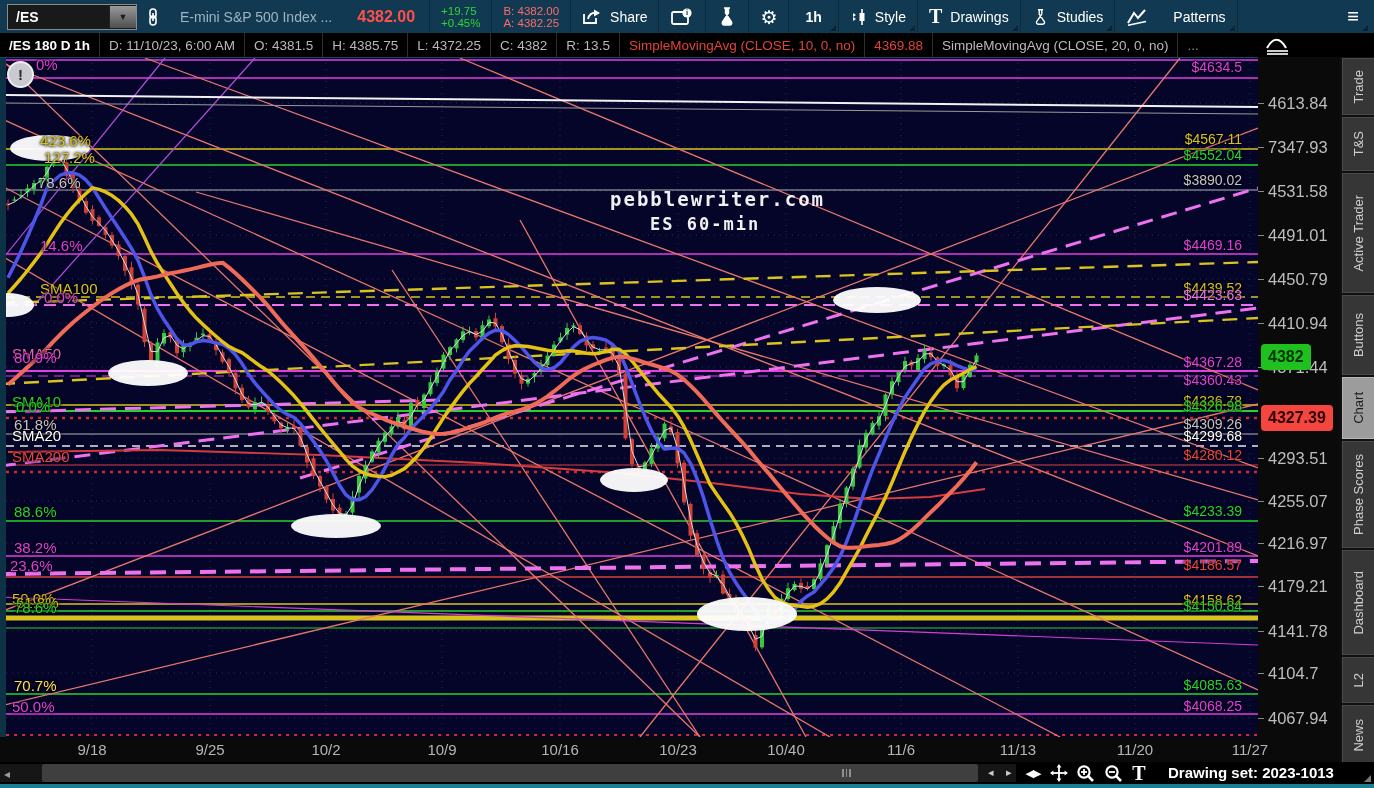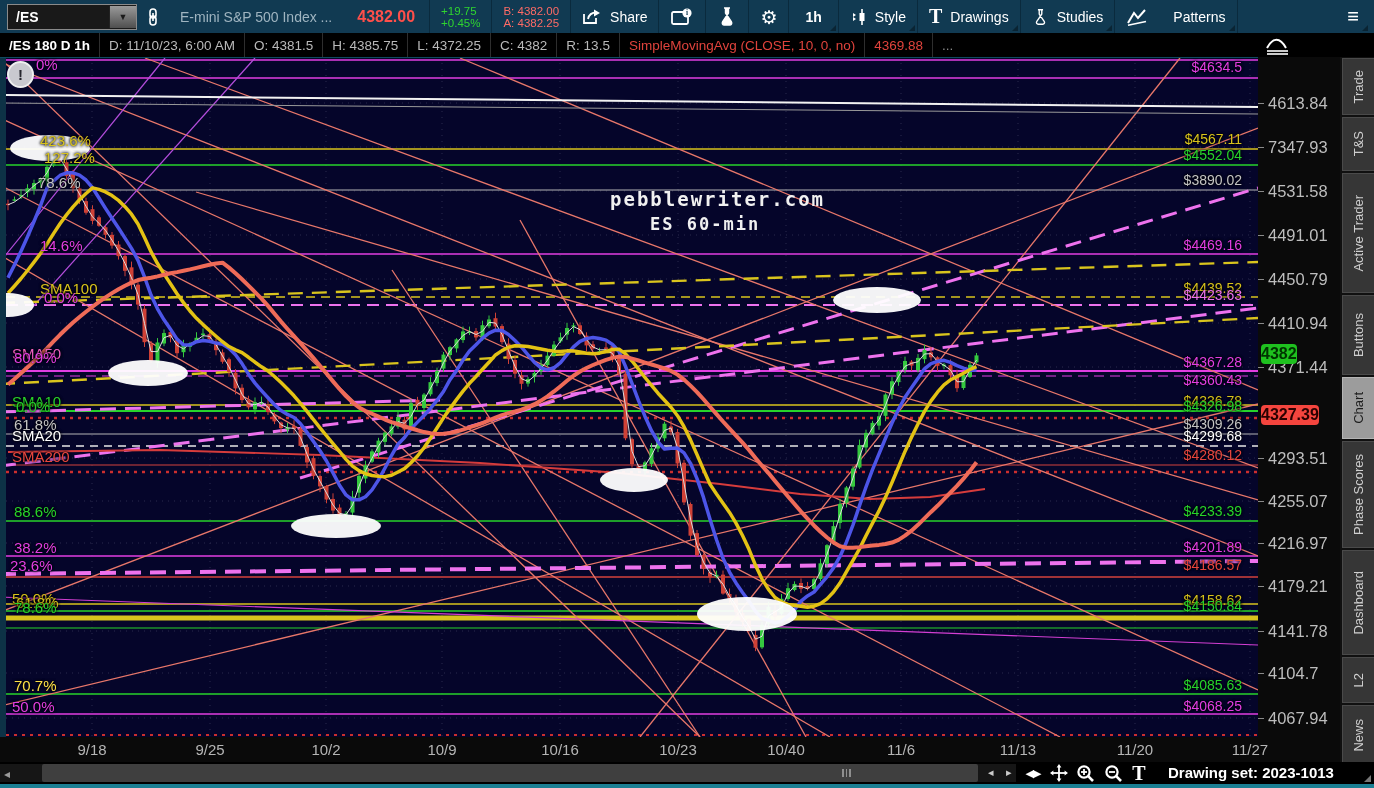--- a/index.html
+++ b/index.html
@@ -43,22 +43,22 @@
               background:#c9c9cf;border:2px solid #efefef;color:#26262e;font-weight:bold;font-size:15px;
               display:flex;align-items:center;justify-content:center;}
   #wm1{position:absolute;left:610px;top:188px;color:#f0f0f0;font-family:"DejaVu Sans Mono",monospace;
        font-weight:bold;font-size:19px;letter-spacing:2px;}
   #wm2{position:absolute;left:650px;top:214px;color:#f0f0f0;font-family:"DejaVu Sans Mono",monospace;
        font-weight:bold;font-size:17px;letter-spacing:2px;}
   
   #axis{position:absolute;left:1258px;top:57px;width:82px;height:705px;background:#0a0a0a;}
   .tick{position:absolute;left:10px;color:#bdbdbd;font-size:16.5px;white-space:nowrap;}
   .tickdash{position:absolute;left:0;width:6px;height:1px;background:#8a8a8a;}
-  .pxbadge{position:absolute;left:3px;height:20px;border-radius:4px;display:flex;align-items:center;
-           justify-content:center;font-size:16px;font-weight:bold;padding:0 0;}
+  .pxbadge{position:absolute;left:3px;height:26px;border-radius:4px;display:flex;align-items:center;
+           justify-content:center;font-size:16px;font-weight:bold;padding:0 7px;}
   #curveicon{position:absolute;left:1264px;top:36px;}
   
   #sidetabs{position:absolute;left:1340px;top:57px;width:34px;height:727px;background:#101010;}
   .vtab{position:absolute;left:2px;width:31px;background:#363636;border:1px solid #4a4a4a;
         color:#cfcfcf;font-size:13px;display:flex;align-items:center;justify-content:center;cursor:pointer;}
   .vtab span{writing-mode:vertical-rl;transform:rotate(180deg);white-space:nowrap;}
   .vtab.active{background:#9c9c9c;color:#1c1c1c;border-color:#b5b5b5;}
   
   #xaxis{position:absolute;left:0;top:737px;width:1258px;height:25px;background:#0a0a0a;}
   .xdate{position:absolute;top:4px;color:#b5b5b5;font-size:15px;transform:translateX(-50%);}
@@ -182,20 +182,21 @@
 <div id="chartheader">
   <div class="hseg hsym">/ES 180 D 1h</div>
   <div class="hseg">D: 11/10/23, 6:00 AM</div>
   <div class="hseg">O: 4381.5</div>
   <div class="hseg">H: 4385.75</div>
   <div class="hseg">L: 4372.25</div>
   <div class="hseg">C: 4382</div>
   <div class="hseg">R: 13.5</div>
   <div class="hseg hred">SimpleMovingAvg (CLOSE, 10, 0, no)</div>
   <div class="hseg hred">4369.88</div>
+  <div class="hseg">SimpleMovingAvg (CLOSE, 20, 0, no)</div>
   <div class="hseg hell">...</div>
 </div>
 <div id="curveicon">
   <svg width="28" height="19" viewBox="0 0 28 19">
         <path d="M3 12 C9 1 16 1 22 12" fill="none" stroke="#fff" stroke-width="2"></path>
         <line x1="3" y1="15" x2="24" y2="15" stroke="#fff" stroke-width="1.6"></line>
         <line x1="3" y1="18" x2="24" y2="18" stroke="#fff" stroke-width="1.6"></line>
       </svg>
 </div>
 

